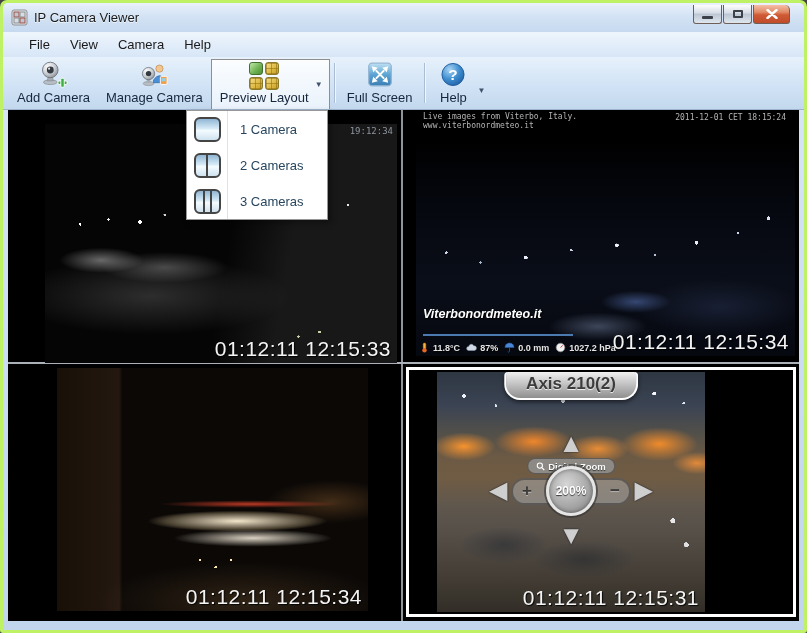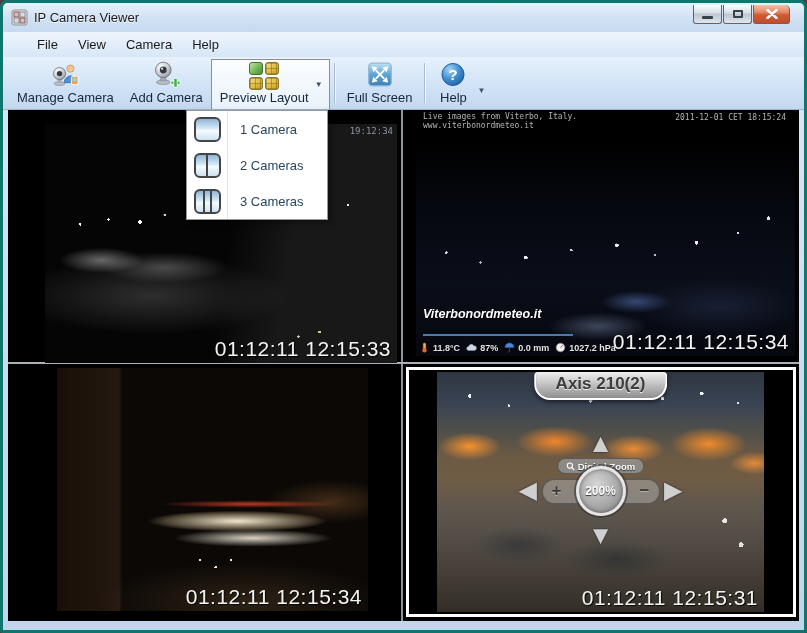--- a/index.html
+++ b/index.html
@@ -1,38 +1,38 @@
 <!DOCTYPE html>
 <html><head>
 <meta charset="utf-8">
 <style>
   * { margin:0; padding:0; box-sizing:border-box; }
   html,body { width:807px; height:633px; background:#444; font-family:"Liberation Sans", sans-serif; }
 
-  .window { position:relative; width:807px; height:633px; background:#0f766e; border-radius:7px 7px 3px 3px; overflow:hidden; }
+  .window { position:relative; width:807px; height:633px; background:#bef264; border-radius:7px 7px 3px 3px; overflow:hidden; }
   .client { position:absolute; left:3px; top:3px; right:3px; bottom:3px; border-radius:5px 5px 0 0;
             background:linear-gradient(180deg,#dce9f8 0%,#c9dcf1 60%,#c1d5ec 100%); }
 
   
   .titlebar { position:absolute; left:3px; top:3px; right:3px; height:29px;
               background:linear-gradient(180deg,#e9f1fb 0%,#d4e3f5 45%,#c6d9ef 100%);
               border-radius:5px 5px 0 0; display:flex; align-items:center; }
   .app-icon { width:17px; height:17px; margin:0 6px 0 8px; }
   .title-text { font-size:13px; color:#1b1b1b; text-shadow:0 1px 0 rgba(255,255,255,.7); }
   .win-buttons { position:absolute; right:14px; top:2px; display:flex; }
   .win-btn { height:19px; border:1px solid #6e5f58; border-top:none; display:flex; align-items:center; justify-content:center; }
   .win-btn.min { width:29px; border-radius:0 0 3px 3px; background:linear-gradient(180deg,#fdfdfd,#d6dde6 45%,#bcc6d3 50%,#dfe6ee); margin-right:1px; }
   .win-btn.max { width:29px; border-radius:0 0 3px 3px; background:linear-gradient(180deg,#fdfdfd,#d6dde6 45%,#bcc6d3 50%,#dfe6ee); margin-right:1px; }
   .win-btn.close { width:37px; border-radius:0 5px 3px 3px; background:linear-gradient(180deg,#f6c0a8 0%,#e08a64 40%,#cf5a35 55%,#c14c2a 100%); }
   .glyph-min { width:11px; height:3px; background:#3c4048; border-radius:1px; margin-top:6px; }
   .glyph-max { width:10px; height:8px; border:2px solid #3c4048; border-radius:1px; }
 
   
   .menubar { position:absolute; left:3px; top:32px; right:3px; height:25px;
-             background:linear-gradient(180deg,#eef5fc,#d7e6f7); display:flex; align-items:center; padding-left:24px; }
+             background:linear-gradient(180deg,#eef5fc,#d7e6f7); display:flex; align-items:center; padding-left:16px; }
   .menu-item { font-size:13px; color:#1a1a1a; padding:3px 10px; border-radius:2px; cursor:default; }
 
   
   .toolbar { position:absolute; left:3px; top:57px; right:3px; height:53px;
              background:linear-gradient(180deg,#e7f1fb 0%,#d3e4f6 50%,#c3d8ee 100%);
              border-bottom:1px solid #9fb4cc; display:flex; align-items:stretch; padding-left:6px; }
   .tb-btn { display:flex; flex-direction:column; align-items:center; justify-content:flex-end; padding:3px 8px 4px; position:relative; }
   .tb-btn .tb-icon { width:32px; height:32px; margin-bottom:1px; }
   .tb-label { font-size:13px; color:#16273d; white-space:nowrap; }
   .tb-btn.pressed { border:1px solid #8f8f8f; border-bottom:none; background:linear-gradient(180deg,#fbfdff,#e9f2fb); margin-top:2px; padding-right:20px; }
@@ -109,21 +109,21 @@
       radial-gradient(ellipse 110px 12px at 63% 70%, rgba(255,246,228,.85), transparent 72%),
       radial-gradient(ellipse 120px 5px at 62% 56%, rgba(205,62,40,.9), transparent 75%),
       radial-gradient(ellipse 90px 30px at 88% 55%, rgba(120,80,40,.5), transparent 72%),
       radial-gradient(ellipse 200px 55px at 60% 96%, rgba(130,96,56,.30), transparent 72%),
       linear-gradient(90deg, #181007 0%, #241811 20%, rgba(0,0,0,0) 21%),
       linear-gradient(90deg, transparent 13%, #171310 13.5%, #221c17 18%, rgba(0,0,0,0) 18.5%); }
 
   
   .selection { position:absolute; left:398px; top:257px; width:390px; height:250px;
                border:3px solid #ffffff; background:#000; }
-  .feed4 { left:28px; top:2px; width:327px; height:240px;
+  .feed4 { left:28px; top:2px; width:268px; height:240px;
     background-image:
       radial-gradient(circle 3px at 10% 10%, #eef2f8 60%, transparent 62%),
       radial-gradient(circle 2px at 22% 14%, #dfe6f0 60%, transparent 62%),
       radial-gradient(circle 3px at 33% 8%,  #eef2f8 60%, transparent 62%),
       radial-gradient(circle 3px at 47% 12%, #f4f7fb 60%, transparent 62%),
       radial-gradient(circle 2px at 58% 7%,  #dfe6f0 60%, transparent 62%),
       radial-gradient(circle 3px at 69% 11%, #eef2f8 60%, transparent 62%),
       radial-gradient(circle 3px at 81% 9%,  #f4f7fb 60%, transparent 62%),
       radial-gradient(circle 2px at 92% 13%, #dfe6f0 60%, transparent 62%),
       radial-gradient(circle 4px at 88% 62%, #e8e8e8 60%, transparent 62%),
@@ -225,58 +225,58 @@
     <span class="menu-item">View</span>
     <span class="menu-item">Camera</span>
     <span class="menu-item">Help</span>
   </div>
 
   <div class="toolbar">
 
     <div class="tb-btn">
       <svg class="tb-icon" viewBox="0 0 32 32">
         <defs>
-            <radialGradient id="gcam2" cx="35%" cy="30%" r="75%">
-              <stop offset="0" stop-color="#fdfdfd"></stop>
-              <stop offset=".6" stop-color="#c9cdd2"></stop>
-              <stop offset="1" stop-color="#8f959c"></stop>
-            </radialGradient>
-          </defs>
-        <ellipse cx="10" cy="26" rx="6" ry="2.2" fill="#b9bec5" stroke="#7d838b" stroke-width=".6"></ellipse>
-        <path d="M8.5 21 L11.5 21 L12.5 25 L7 25 Z" fill="#a7adb4"></path>
-        <circle cx="10" cy="15" r="6.8" fill="url(#gcam2)" stroke="#666c74" stroke-width=".8"></circle>
-        <circle cx="10" cy="15" r="3" fill="#343a41"></circle>
-        <circle cx="22" cy="9.5" r="4" fill="#f3c590" stroke="#b98548" stroke-width=".7"></circle>
-        <path d="M15.5 22 Q22 12.5 28.5 22 L28.5 25 L15.5 25 Z" fill="#4a90d9" stroke="#2f6aa8" stroke-width=".8"></path>
-        <rect x="23" y="18" width="7.5" height="9" rx="1.5" fill="#f0a050" stroke="#fff" stroke-width="1"></rect>
-        <rect x="24.5" y="20" width="4.5" height="3.5" fill="#8fd0e8"></rect>
-      </svg>
-      <span class="tb-label">Manage Camera</span>
-    </div>
-
-    <div class="tb-btn">
-      <svg class="tb-icon" viewBox="0 0 32 32">
-        <defs>
             <radialGradient id="gcam1" cx="35%" cy="30%" r="75%">
               <stop offset="0" stop-color="#fdfdfd"></stop>
               <stop offset=".6" stop-color="#c9cdd2"></stop>
               <stop offset="1" stop-color="#8f959c"></stop>
             </radialGradient>
           </defs>
         <ellipse cx="13" cy="24.5" rx="7.5" ry="2.6" fill="#b9bec5" stroke="#7d838b" stroke-width=".7"></ellipse>
         <path d="M11 18 L15 18 L16.5 23 L9.5 23 Z" fill="#a7adb4" stroke="#7d838b" stroke-width=".6"></path>
         <circle cx="13" cy="11" r="8.6" fill="url(#gcam1)" stroke="#666c74" stroke-width=".9"></circle>
         <circle cx="13" cy="11" r="3.8" fill="#343a41"></circle>
         <circle cx="11.7" cy="9.6" r="1.2" fill="#fff" opacity=".85"></circle>
         <g stroke="#fff" stroke-width="1">
           <rect x="21.5" y="23.2" width="10" height="3.8" rx="1.2" fill="#3fae49"></rect>
           <rect x="24.6" y="20.1" width="3.8" height="10" rx="1.2" fill="#3fae49"></rect>
         </g>
       </svg>
       <span class="tb-label">Add Camera</span>
+    </div>
+
+    <div class="tb-btn">
+      <svg class="tb-icon" viewBox="0 0 32 32">
+        <defs>
+            <radialGradient id="gcam2" cx="35%" cy="30%" r="75%">
+              <stop offset="0" stop-color="#fdfdfd"></stop>
+              <stop offset=".6" stop-color="#c9cdd2"></stop>
+              <stop offset="1" stop-color="#8f959c"></stop>
+            </radialGradient>
+          </defs>
+        <ellipse cx="10" cy="26" rx="6" ry="2.2" fill="#b9bec5" stroke="#7d838b" stroke-width=".6"></ellipse>
+        <path d="M8.5 21 L11.5 21 L12.5 25 L7 25 Z" fill="#a7adb4"></path>
+        <circle cx="10" cy="15" r="6.8" fill="url(#gcam2)" stroke="#666c74" stroke-width=".8"></circle>
+        <circle cx="10" cy="15" r="3" fill="#343a41"></circle>
+        <circle cx="22" cy="9.5" r="4" fill="#f3c590" stroke="#b98548" stroke-width=".7"></circle>
+        <path d="M15.5 22 Q22 12.5 28.5 22 L28.5 25 L15.5 25 Z" fill="#4a90d9" stroke="#2f6aa8" stroke-width=".8"></path>
+        <rect x="23" y="18" width="7.5" height="9" rx="1.5" fill="#f0a050" stroke="#fff" stroke-width="1"></rect>
+        <rect x="24.5" y="20" width="4.5" height="3.5" fill="#8fd0e8"></rect>
+      </svg>
+      <span class="tb-label">Manage Camera</span>
     </div>
 
     <div class="tb-btn pressed">
       <div class="pl-icon">
         <div class="pl-tile green"></div>
           <div class="pl-tile gold"></div>
         <div class="pl-tile gold"></div>
           <div class="pl-tile gold"></div>
       </div>
       <span class="tb-label">Preview Layout</span>

